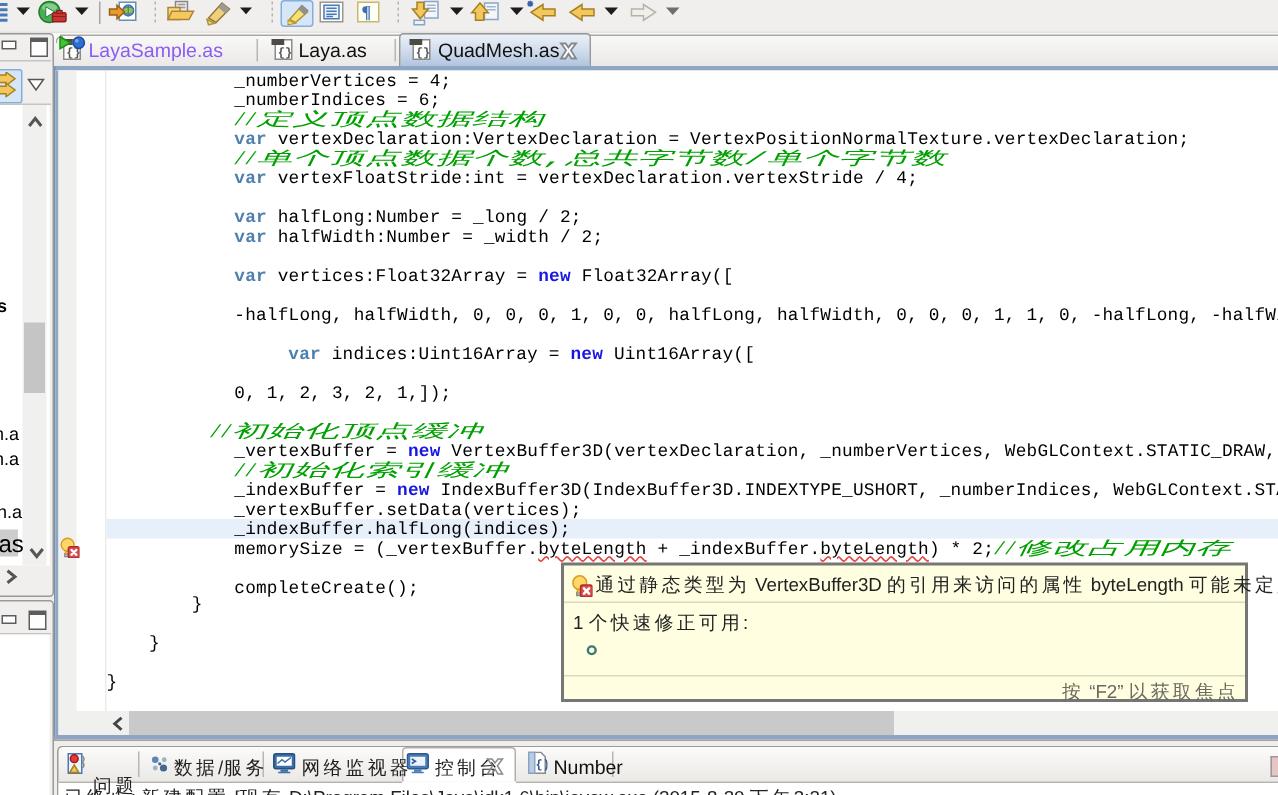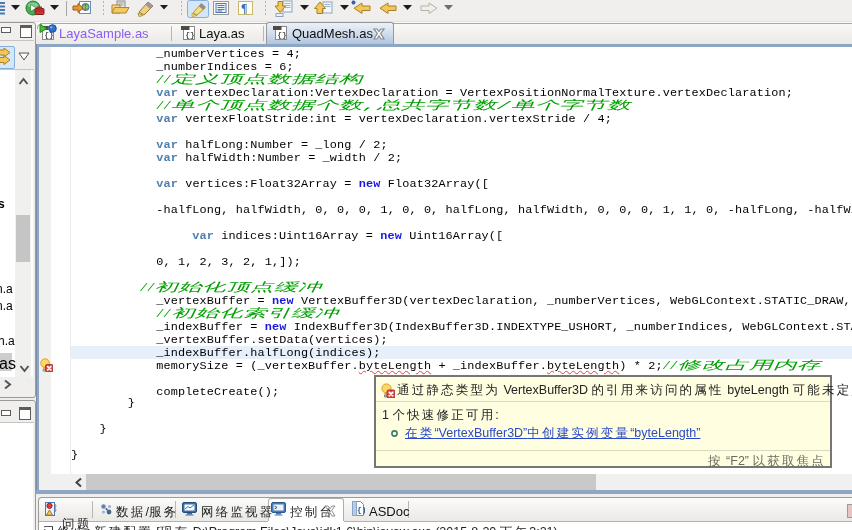--- a/index.html
+++ b/index.html
@@ -281,40 +281,39 @@
   <text x="6" y="11" font-size="8" font-weight="bold" fill="#2d5a8e" font-family="Liberation Mono">{)</text>
  </svg>
 
  <div class="abs ui" style="left:62px;top:504px;margin-top:12px;"><span class="cj">问题</span></div>
  <div class="abs ui" style="left:116px;top:504px;"><span class="cj">数据</span>/<span class="cj">服务</span></div>
  <div class="abs ui" style="left:201px;top:504px;text-align:center;"><span class="cj">网络监视器</span></div>
  <div class="abs ui" style="left:290px;top:504px;"><span class="cj">控制台</span></div>
  <svg class="abs" style="left:323px;top:505px" width="14" height="13" viewBox="0 0 14 13">
   <path d="M2 1 L5 1 L7 3.6 L9 1 L12 1 L8.6 5.5 L12 11 L9 11 L7 7.8 L5 11 L2 11 L5.4 5.5 Z" fill="none" stroke="#8a8a8a" stroke-width="1"></path>
  </svg>
- <div class="abs" style="left:369px;top:504px;font-size:13px;color:#111;">ASDoc</div>
+ <div class="abs" style="left:369px;top:504px;font-size:13px;color:#111;">Number</div>
 
  <div class="abs ui" style="left:43px;top:524px;color:#222;"><span class="cj">已终止</span>: <span class="cj">新建配置</span> [<span class="cj">现有</span> D:\Program Files\Java\jdk1.6\bin\javaw.exe (2015-8-20 <span class="cj">下午</span>3:21)</div>
 </div>
 
 <div class="abs" id="tooltip" style="left:374px;top:375px;width:458px;height:93px;background:#fffee1;border:2px solid #767674;box-sizing:border-box;font-size:12.5px;color:#222;">
  <svg class="abs" style="left:4px;top:6px" width="15" height="15" viewBox="0 0 15 15">
   <path d="M4.5 12 L8.5 12 L8.5 14 L4.5 14 Z" fill="#b8c4d4" stroke="#7e8da5"></path>
   <circle cx="6.5" cy="5.5" r="4.6" fill="#ffd766" stroke="#d89c28"></circle>
   <path d="M5 10 L8 10 L8 12 L5 12 Z" fill="#ffd766" stroke="#d89c28"></path>
   <rect x="7" y="7" width="8" height="8" rx="1.5" fill="#d94f4f" stroke="#a82e2e"></rect>
   <path d="M9.3 9.3 L12.7 12.7 M12.7 9.3 L9.3 12.7" stroke="#fff" stroke-width="1.7" stroke-linecap="round"></path>
  </svg>
  <div class="abs" style="left:21px;top:5px;white-space:nowrap;"><span class="cj">通过静态类型为</span> VertexBuffer3D <span class="cj">的引用来访问的属性</span> byteLength <span class="cj">可能未定义。</span></div>
  <div class="abs" style="left:0;top:24px;width:454px;height:1px;background:#d9d8c0;"></div>
  <div class="abs" style="left:6px;top:30px;">1 <span class="cj">个快速修正可用</span>:</div>
  <svg class="abs" style="left:14px;top:52px" width="9" height="9" viewBox="0 0 9 9">
         <circle cx="4.5" cy="4.5" r="2.6" fill="#f7f7ee" stroke="#3d7a68" stroke-width="1.6"></circle>
       </svg>
- <div class="abs" style="left:29px;top:48px;color:#2a49c8;text-decoration:underline;"><span class="cj">在类</span>“VertexBuffer3D”<span class="cj">中创建实例变量</span>“byteLength”</div>
  <div class="abs" style="left:0;top:73px;width:454px;height:1px;background:#d9d8c0;"></div>
  <div class="abs" style="right:4px;top:76px;color:#6a6a5f;margin-left:41px;"><span class="cj">按</span> “F2” <span class="cj">以获取焦点</span></div>
 </div>
 
 <svg class="abs" style="left:39px;top:358px" width="14" height="14" viewBox="0 0 15 15">
   <path d="M4.5 12 L8.5 12 L8.5 14 L4.5 14 Z" fill="#b8c4d4" stroke="#7e8da5"></path>
   <circle cx="6.5" cy="5.5" r="4.6" fill="#ffd766" stroke="#d89c28"></circle>
   <path d="M5 10 L8 10 L8 12 L5 12 Z" fill="#ffd766" stroke="#d89c28"></path>
   <rect x="7" y="7" width="8" height="8" rx="1.5" fill="#d94f4f" stroke="#a82e2e"></rect>
   <path d="M9.3 9.3 L12.7 12.7 M12.7 9.3 L9.3 12.7" stroke="#fff" stroke-width="1.7" stroke-linecap="round"></path>

